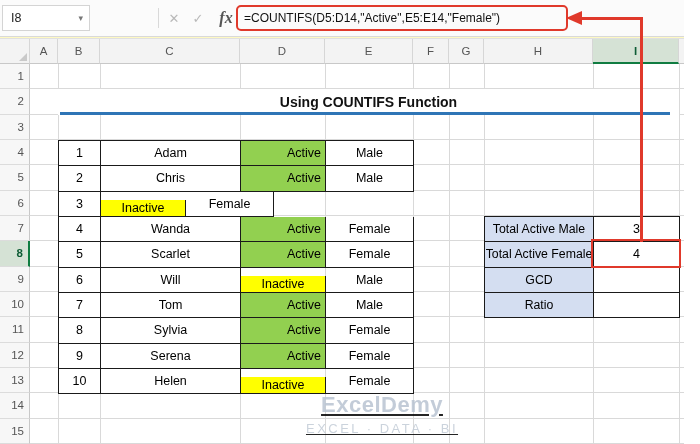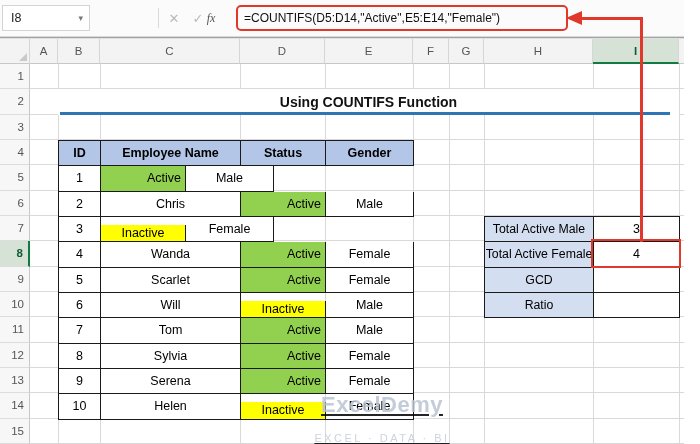--- a/index.html
+++ b/index.html
@@ -1,28 +1,28 @@
 <!DOCTYPE html>
 <html><head>
 <meta charset="utf-8">
 <style>
   html,body{margin:0;padding:0;background:#fff;}
   .screen{
-    position:relative;width:684px;height:444px;background:#a3a3a3;
+    position:relative;width:684px;height:444px;background:#fef9c3;
     font-family:"Liberation Sans",sans-serif;overflow:hidden;
   }
   
   .formula-bar{position:absolute;left:0;top:0;width:700px;height:36px;background:#fbfbfb;border-bottom:1px solid #d9d9d9;}
   .name-box{position:absolute;left:2px;top:5px;width:88px;height:26px;background:#fff;border:1px solid #d4d4d4;display:flex;align-items:center;font-size:12.5px;color:#222;padding-left:8px;box-sizing:border-box;}
   .nb-caret{margin-left:auto;padding-right:6px;color:#777;font-size:9px;}
   .fb-sep{position:absolute;left:158px;top:8px;width:1px;height:20px;background:#d9d9d9;}
   .fb-ico{position:absolute;top:5px;height:26px;width:20px;display:flex;align-items:center;justify-content:center;font-size:13px;}
   .ico-cancel{left:164px;color:#b9b9b9;}
   .ico-enter{left:188px;color:#b9b9b9;}
-  .ico-fx{left:201px;color:#555;font-family:"Liberation Serif",serif;font-style:italic;font-weight:normal;font-size:12px;}
+  .ico-fx{left:216px;color:#555;font-family:"Liberation Serif",serif;font-style:italic;font-weight:bold;font-size:16px;}
   .formula-area{position:absolute;left:240px;top:5px;width:455px;height:26px;display:flex;align-items:center;background:transparent;}
   .formula-text{font-size:12px;color:#111;padding-left:4px;white-space:nowrap;}
   
   .col-headers{position:absolute;left:0;top:38px;width:700px;height:26px;display:flex;border-top:1px solid #e0e0e0;box-sizing:border-box;}
   .corner{width:30px;background:#f3f3f3;border-right:1px solid #d6d6d6;border-bottom:1px solid #c8c8c8;box-sizing:border-box;position:relative;}
   .corner-tri{position:absolute;right:2px;bottom:2px;width:0;height:0;border-left:8px solid transparent;border-bottom:8px solid #c9c9c9;}
   .ch{display:flex;align-items:center;justify-content:center;font-size:11.5px;color:#555;background:#f3f3f3;border-right:1px solid #d6d6d6;border-bottom:1px solid #c8c8c8;box-sizing:border-box;}
   .w-a{width:28px}.w-b{width:42px}.w-c{width:140px}.w-d{width:85px}.w-e{width:88px}
   .w-f{width:36px}.w-g{width:35px}.w-h{width:109px}.w-i{width:86px}.w-j{width:21px;border-right:none}
   .ch.sel{background:#d5e2d5;border-bottom:2px solid #107C41;color:#0e5c35;font-weight:bold;}
@@ -54,21 +54,21 @@
   .st-inactive{background:#FFFF00;margin-top:8px;}
   
   .sum-table{position:absolute;left:454px;top:152px;border-top:1px solid #1a1a1a;border-left:1px solid #1a1a1a;z-index:2;}
   .srow{display:flex;height:25.333px;box-sizing:border-box;}
   .sl{width:109px;background:#D4DEF1;font-weight:normal;font-size:12.3px;box-sizing:border-box;border-right:1px solid #1a1a1a;border-bottom:1px solid #1a1a1a;display:flex;align-items:center;justify-content:center;color:#000;}
   .sv{width:86px;background:#fff;font-size:12.5px;box-sizing:border-box;border-right:1px solid #1a1a1a;border-bottom:1px solid #1a1a1a;display:flex;align-items:center;justify-content:center;color:#000;}
   .i8-box{position:absolute;left:561px;top:175px;width:90px;height:29px;border:2px solid #E0392B;box-sizing:border-box;z-index:6;}
   
   .watermark{position:absolute;left:272px;top:328px;width:160px;text-align:center;z-index:4;opacity:0.85;text-decoration:underline;}
   .wm-brand{font-size:22px;font-weight:bold;color:#b9c4d2;letter-spacing:0.5px;}
-  .wm-tag{font-size:11px;letter-spacing:2.5px;color:#c3ccd7;margin-top:14px;}
+  .wm-tag{font-size:13px;letter-spacing:2.5px;color:#c3ccd7;margin-top:3px;}
   
   .ann-formula-box{position:absolute;left:236px;top:5px;width:332px;height:26px;border:2px solid #E0392B;border-radius:5px;box-sizing:border-box;z-index:10;}
   .ann-arrowhead{position:absolute;left:566px;top:11px;width:0;height:0;border-top:7px solid transparent;border-bottom:7px solid transparent;border-right:16px solid #E0392B;z-index:10;}
   .ann-hline{position:absolute;left:580px;top:17px;width:62px;height:3px;background:#E0392B;z-index:10;}
   .ann-vline{position:absolute;left:640px;top:17px;width:3px;height:225px;background:#E0392B;z-index:10;}
 </style>
 </head>
 <body>
 
 <div class="screen">
@@ -119,28 +119,23 @@
     <div class="rh">13</div>
     <div class="rh">14</div>
     <div class="rh">15</div>
   </div>
 
   <div class="sheet-body">
     <div class="title-row">Using COUNTIFS Function</div>
     <div class="title-rule"></div>
 
     <div class="emp-table">
-      <div class="erow ehead">
-        <div class="ec c-id">ID</div>
-        <div class="ec c-name">Employee Name</div>
-        <div class="ec c-status">Status</div>
-        <div class="ec c-gender">Gender</div>
-      </div>
       <div class="erow">
         <div class="ec c-id">1</div>
+        <div class="ec c-name">Adam</div>
         <div class="ec c-status st-active">Active</div>
         <div class="ec c-gender">Male</div>
       </div>
       <div class="erow">
         <div class="ec c-id">2</div>
         <div class="ec c-name">Chris</div>
         <div class="ec c-status st-active">Active</div>
         <div class="ec c-gender">Male</div>
       </div>
       <div class="erow">

